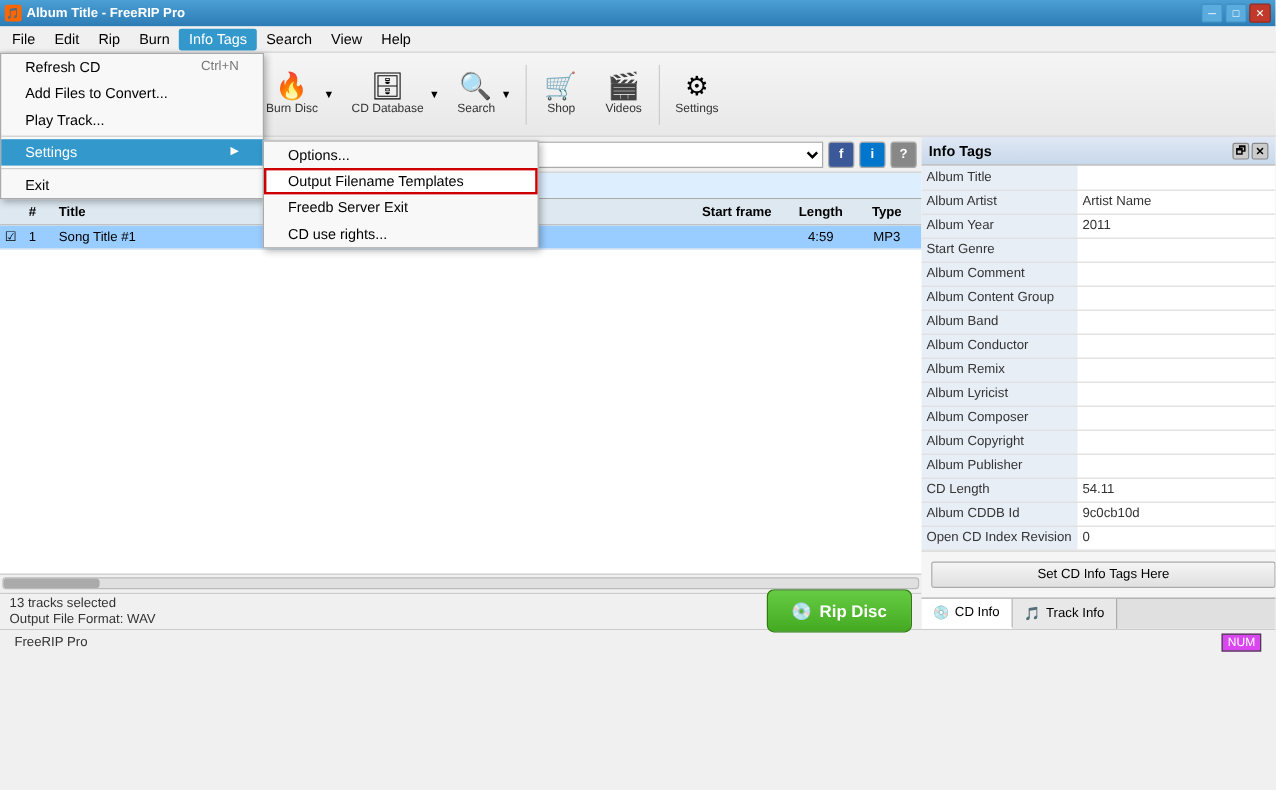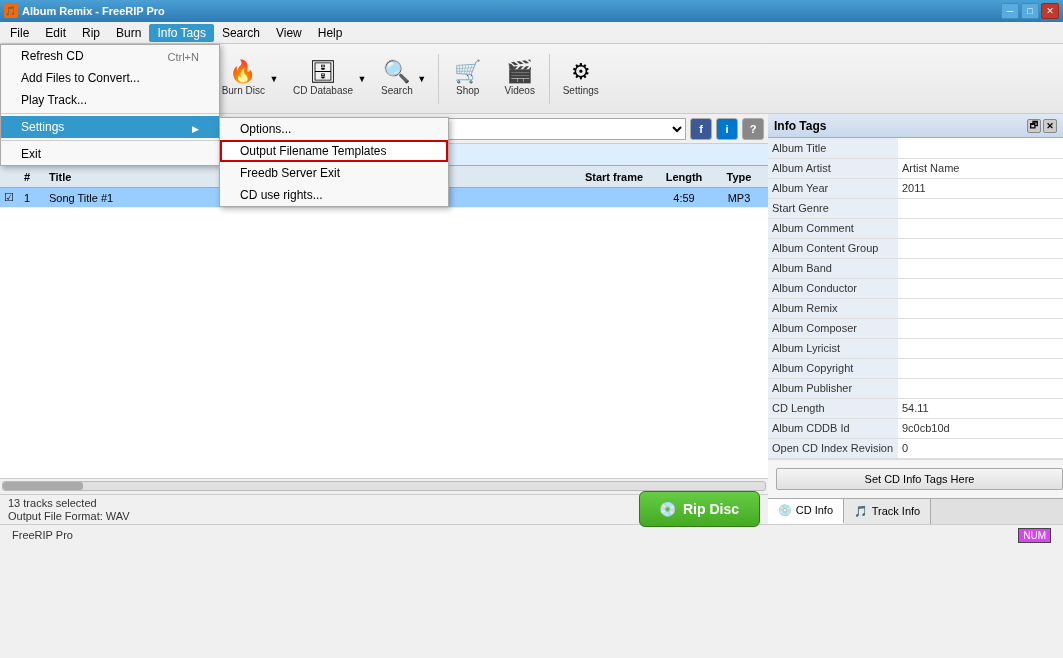--- a/index.html
+++ b/index.html
@@ -38,21 +38,21 @@
       border-radius: 2px;
       font-size: 12px;
       position: relative;
     }
     .menu-item:hover, .menu-item.active { background: #3399cc; color: white; }
     .dropdown-item {
       padding: 4px 20px;
       cursor: pointer;
       display: flex;
       justify-content: space-between;
-      align-items: flex-end;
+      align-items: flex-start;
       font-size: 12px;
     }
     .dropdown-separator { border-top: 1px solid #ccc; margin: 2px 0; }
     .dropdown-shortcut { color: #777; font-size: 11px; }
     .submenu-indicator::after { content: '▶'; font-size: 9px; margin-left: 10px; }
 
     
     .toolbar {
       background: linear-gradient(to bottom, #f5f5f5, #e8e8e8);
       border-bottom: 1px solid #ccc;
@@ -260,21 +260,21 @@
     .main-content { display: flex; flex: 1; }
 
     .left-section { flex: 1; display: flex; flex-direction: column; }
   </style>
 </head>
 <body>
 
 <div class="title-bar">
   <div class="title-bar-left">
     <div class="title-bar-icon">🎵</div>
-    <span class="title-bar-text">Album Remix - FreeRIP Pro</span>
+    <span class="title-bar-text">Album Title - FreeRIP Pro</span>
   </div>
   <div class="title-bar-controls">
     <div class="title-btn">─</div>
     <div class="title-btn">□</div>
     <div class="title-btn close">✕</div>
   </div>
 </div>
 
 <div class="menu-bar">
   <div class="menu-item">File</div>
@@ -471,25 +471,25 @@
             </tr>
             <tr>
               <td class="info-label">Album Conductor</td>
               <td class="info-value"></td>
             </tr>
             <tr>
               <td class="info-label">Album Remix</td>
               <td class="info-value"></td>
             </tr>
             <tr>
+              <td class="info-label">Album Lyricist</td>
+              <td class="info-value"></td>
+            </tr>
+            <tr>
               <td class="info-label">Album Composer</td>
-              <td class="info-value"></td>
-            </tr>
-            <tr>
-              <td class="info-label">Album Lyricist</td>
               <td class="info-value"></td>
             </tr>
             <tr>
               <td class="info-label">Album Copyright</td>
               <td class="info-value"></td>
             </tr>
             <tr>
               <td class="info-label">Album Publisher</td>
               <td class="info-value"></td>
             </tr>

